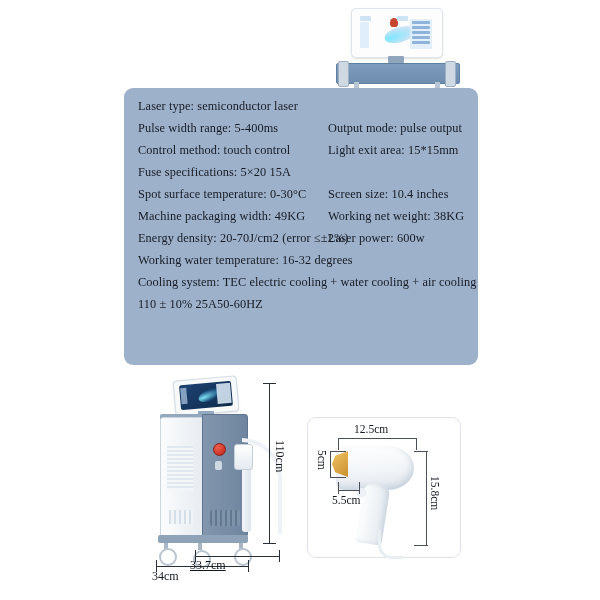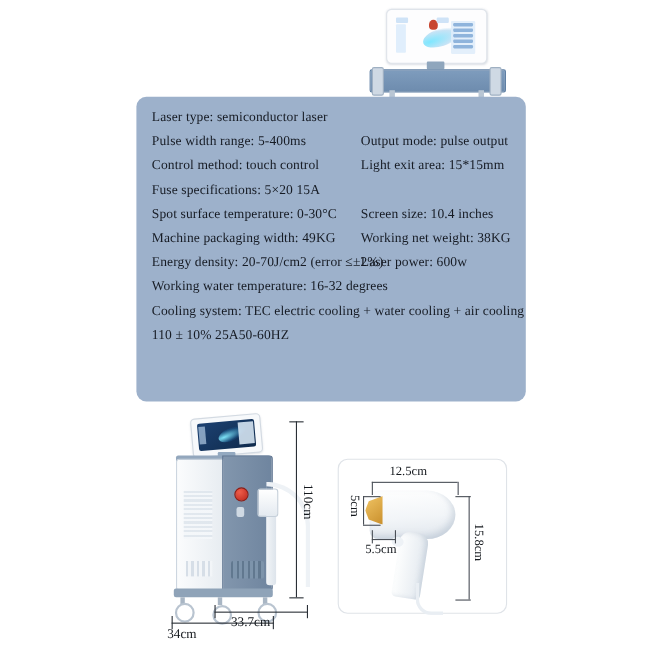--- a/index.html
+++ b/index.html
@@ -299,21 +299,21 @@
     <div class="dim-label vert-label" style="left:126px;top:62px;">110cm</div>
 
     <div class="dim-line dim-h" style="left:10px;top:188px;width:93px;"></div>
     <div class="tick" style="left:10px;top:182px;width:1px;height:12px;"></div>
     <div class="tick" style="left:102px;top:182px;width:1px;height:12px;"></div>
     <div class="dim-label" style="left:6px;top:191px;">34cm</div>
 
     <div class="dim-line dim-h" style="left:49px;top:178px;width:85px;"></div>
     <div class="tick" style="left:49px;top:172px;width:1px;height:12px;"></div>
     <div class="tick" style="left:133px;top:172px;width:1px;height:12px;"></div>
-    <div class="dim-label" style="left:64px;top:180px;">33.7cm</div>
+    <div class="dim-label" style="left:44px;top:180px;text-decoration:underline;">33.7cm</div>
   </div>
 
   <div class="hp-box">
     <div class="hp-head"></div>
     <div class="hp-tip"></div>
     <div class="hp-grip"></div>
     <div class="hp-trig"></div>
     <div class="hp-cord"></div>
 
     <div class="hdim hdim-h" style="left:30px;top:20px;width:78px;"></div>

